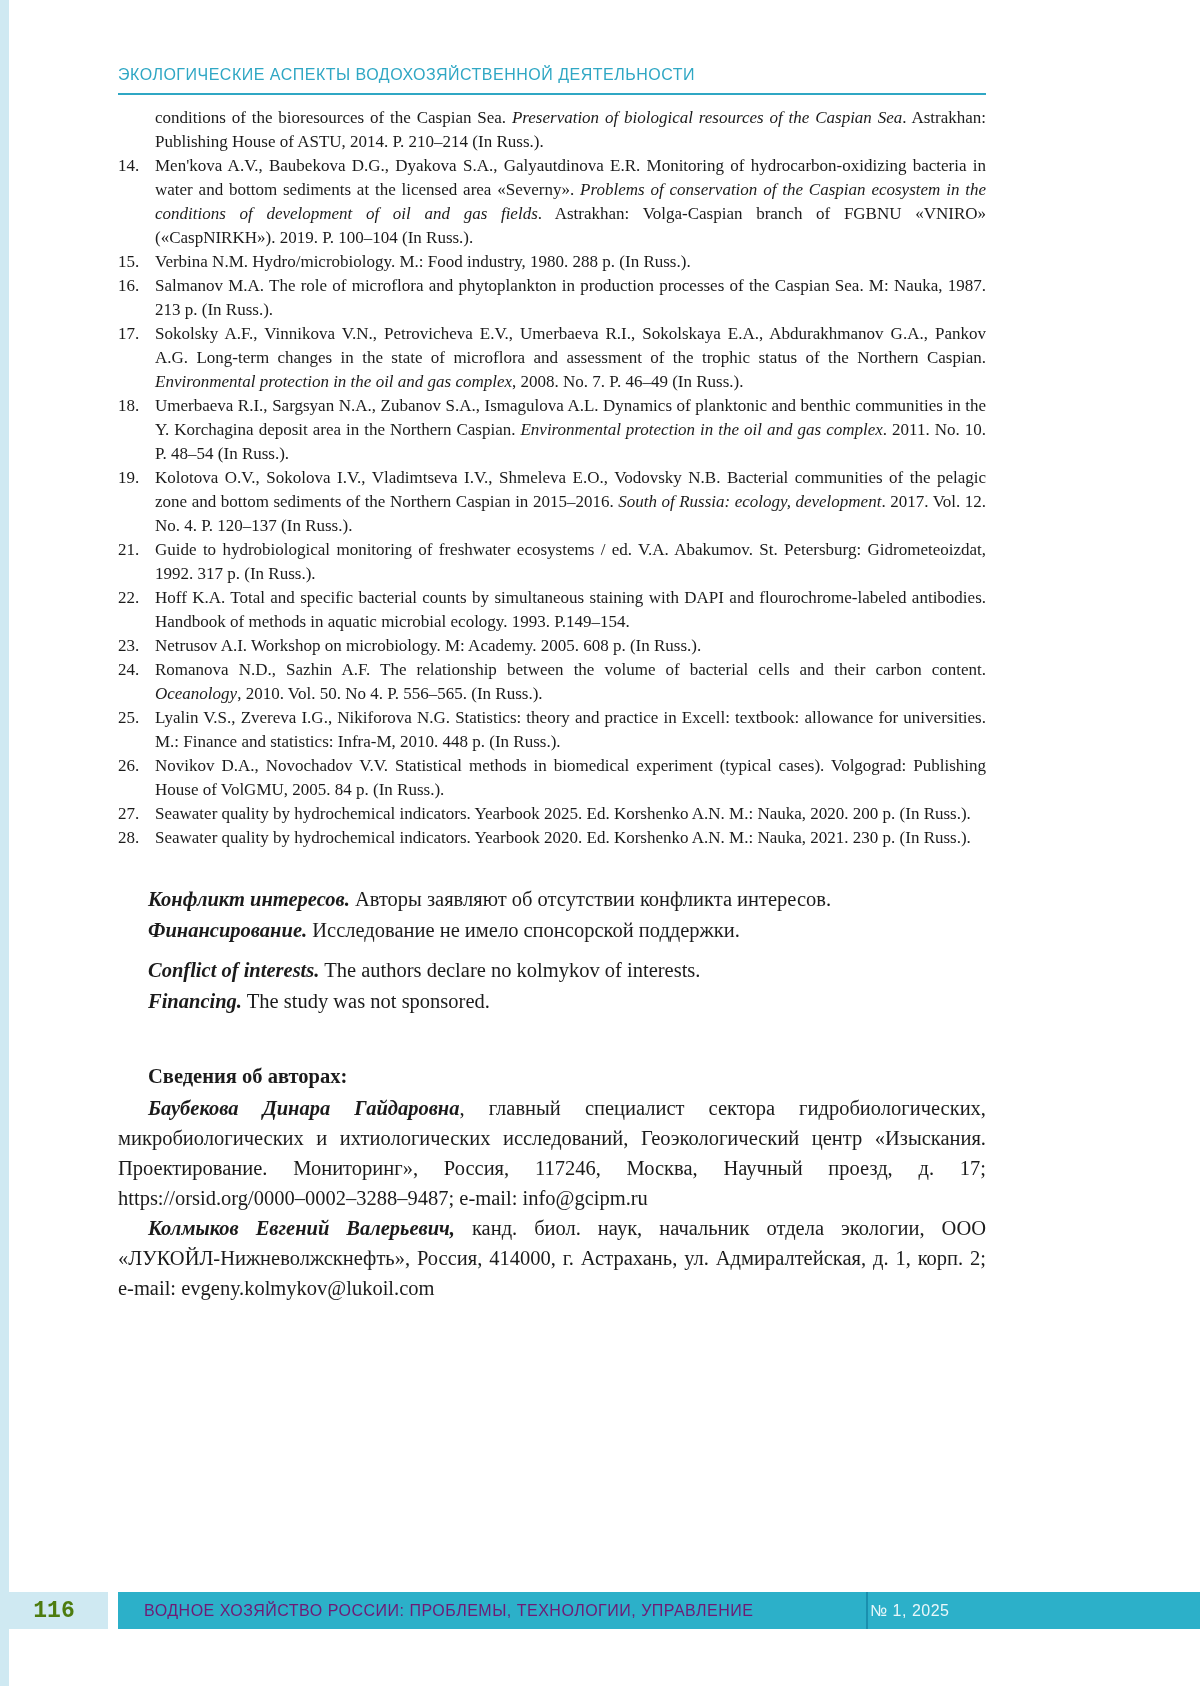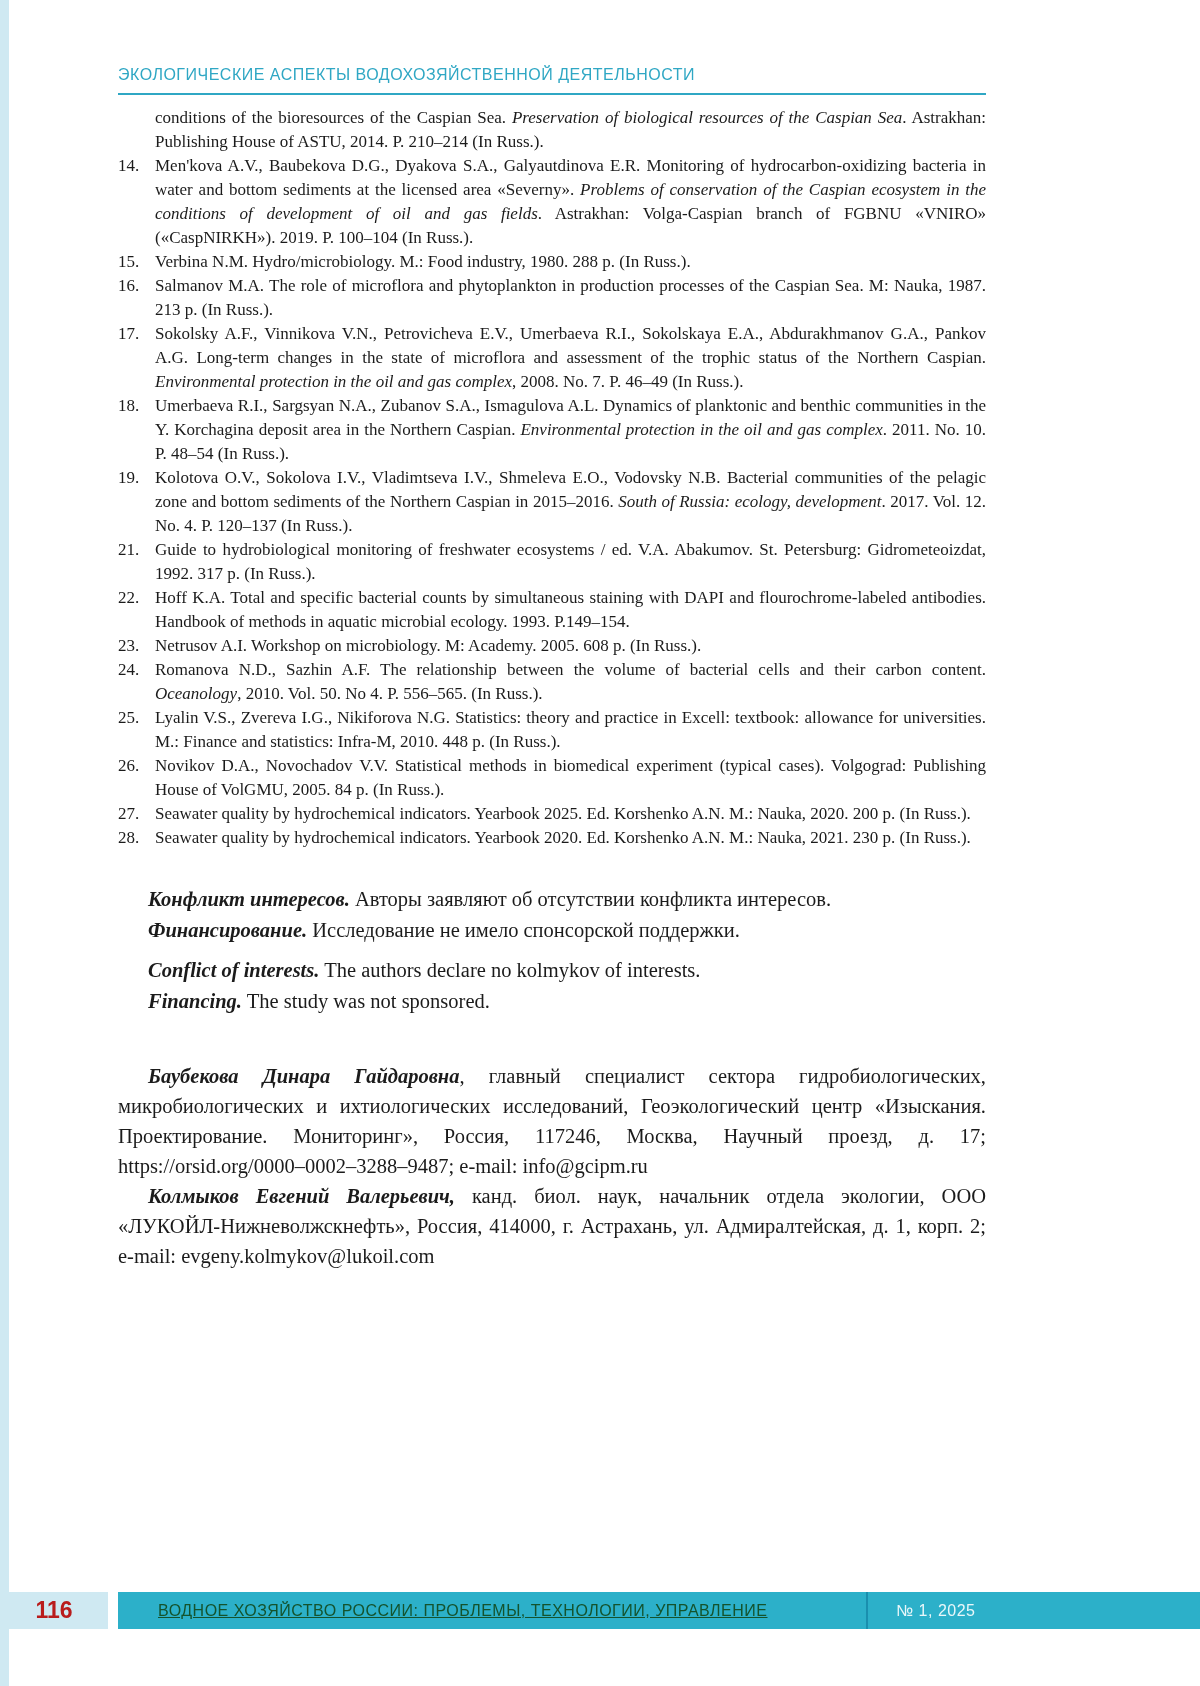--- a/index.html
+++ b/index.html
@@ -48,41 +48,41 @@
   }
   .authors-heading { font-weight: bold; text-indent: 30px; margin-bottom: 2px; }
   .author-para { text-indent: 30px; text-align: justify; }
   .footer {
     position: absolute; left: 0; top: 1592px;
     width: 1200px; height: 37px;
   }
   .page-number {
     position: absolute; left: 0; top: 0;
     width: 108px; height: 37px;
-    background: #cfe9f2; color: #b91c1c;
-    font-family: Liberation Sans, sans-serif;
+    background: #cfe9f2; color: #4d7c0f;
+    font-family: Liberation Mono, monospace;
     font-weight: bold; font-size: 23px;
     display: flex; align-items: center; justify-content: center;
   }
   .footer-bar {
     position: absolute; left: 118px; top: 0;
     width: 1082px; height: 37px;
     background: #2cb0c9;
   }
   .footer-title {
-    position: absolute; left: 40px; top: 50%;
+    position: absolute; left: 26px; top: 50%;
     transform: translateY(-50%);
     font-family: "Liberation Sans", sans-serif;
     font-size: 16px; letter-spacing: 0.5px;
-    color: #14532d; white-space: nowrap; text-decoration: underline;
+    color: #701a75; white-space: nowrap;
   }
   .footer-issue {
     position: absolute; left: 748px; top: 0; height: 37px;
     display: flex; align-items: center;
-    padding-left: 28px;
+    padding-left: 2px;
     border-left: 2px solid #1a8fae;
     font-family: "Liberation Sans", sans-serif;
     font-size: 16px; letter-spacing: 0.5px;
     color: #e9f7fa; white-space: nowrap;
   }
 </style>
 </head>
 <body>
 
 <div class="page">
@@ -115,20 +115,21 @@
       </div>
 
     <div class="statements">
       <p class="stmt"><span class="seg-bold">Конфликт интересов.</span><span class="seg-normal"> Авторы заявляют об отсутствии конфликта интересов.</span></p>
       <p class="stmt"><span class="seg-bold">Финансирование.</span><span class="seg-normal"> Исследование не имело спонсорской поддержки.</span></p>
       <p class="stmt"><span class="seg-bold">Conflict of interests.</span><span class="seg-normal"> The authors declare no kolmykov of interests.</span></p>
       <p class="stmt"><span class="seg-bold">Financing.</span><span class="seg-normal"> The study was not sponsored.</span></p>
     </div>
 
     <div class="authors">
+      <p class="authors-heading">Сведения об авторах:</p>
       <p class="author-para"><span class="seg-bold">Баубекова Динара Гайдаровна</span><span class="seg-normal">, главный специалист сектора гидробиологических, микробиологических и ихтиологических исследований, Геоэкологический центр «Изыскания. Проектирование. Мониторинг», Россия, 117246, Москва, Научный проезд, д. 17; https://orsid.org/0000–0002–3288–9487; e-mail: info@gcipm.ru</span></p>
       <p class="author-para"><span class="seg-bold">Колмыков Евгений Валерьевич,</span><span class="seg-normal"> канд. биол. наук, начальник отдела экологии, ООО «ЛУКОЙЛ-Нижневолжскнефть», Россия, 414000, г. Астрахань, ул. Адмиралтейская, д. 1, корп. 2; e-mail: evgeny.kolmykov@lukoil.com</span></p>
     </div>
 
   </div>
 
   <div class="footer">
     <div class="page-number">116</div>
     <div class="footer-bar">
       <span class="footer-title">ВОДНОЕ ХОЗЯЙСТВО РОССИИ: ПРОБЛЕМЫ, ТЕХНОЛОГИИ, УПРАВЛЕНИЕ</span>

